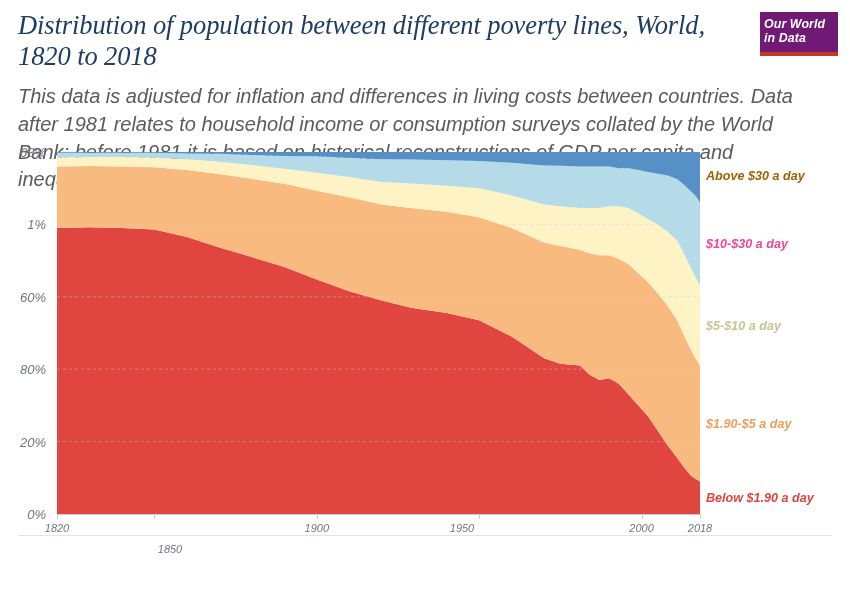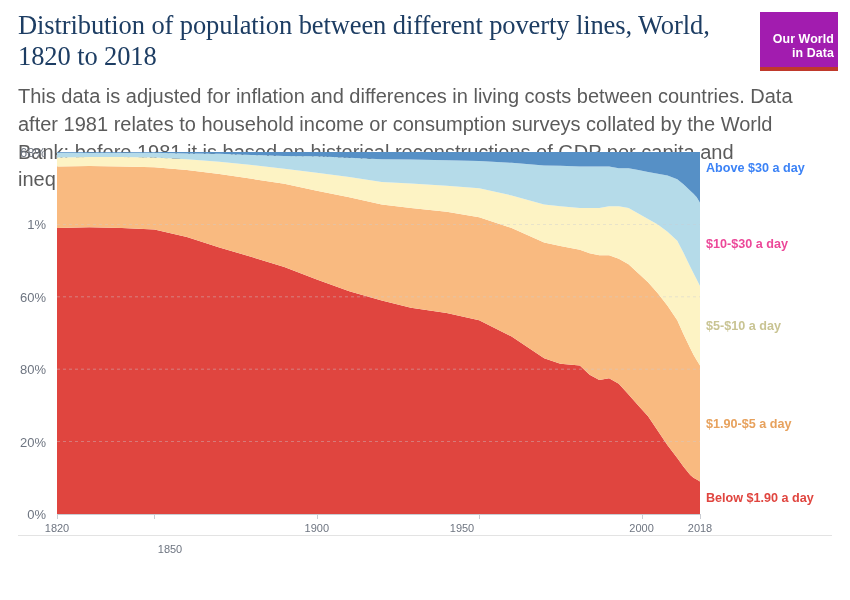--- a/index.html
+++ b/index.html
@@ -2,42 +2,42 @@
 <html><head>
 <meta charset="utf-8">
 <title>Distribution of population between different poverty lines</title>
 <style>
   html,body{margin:0;padding:0;}
   body{
     width:850px;height:600px;overflow:hidden;background:#fff;
     font-family:"Liberation Sans",sans-serif;color:#1d3d63;
     -webkit-font-smoothing:antialiased;
   }
-  .page{position:relative;width:850px;height:600px;box-sizing:border-box;padding:0;}
+  .page{position:relative;width:850px;height:600px;box-sizing:border-box;padding:0;font-style:italic;}
 
   
   .header{position:absolute;left:18px;top:10px;width:740px;}
   .title{
     font-family:"Liberation Serif",serif;
     font-size:26.5px;line-height:1.16;font-weight:400;color:#1d3d63;
     letter-spacing:-0.1px;margin:0;
   }
   .subtitle{
     font-size:20px;line-height:1.38;color:#5b5b5b;font-weight:400;
     margin:12px 0 0 0;width:805px;
   }
 
   
   .owid-logo{
     position:absolute;right:12px;top:12px;width:78px;
   }
   .owid-box{
-    background:#a21caf;color:#fff;text-align:right;
+    background:#701a75;color:#fff;text-align:left;
     font-size:12.4px;line-height:1.12;font-weight:700;
-    padding:21px 4px 6px 4px;letter-spacing:0.1px;
+    padding:6px 4px 6px 4px;letter-spacing:0.1px;
   }
   .owid-bar{height:4px;background:#c0392b;}
 
   
   .chart-wrap{position:absolute;left:0;top:140px;width:850px;height:392px;}
   .plot{
     position:absolute;left:57px;top:12px;width:643px;height:362px;
   }
   .plot svg{display:block;width:643px;height:362px;}
 
@@ -134,18 +134,18 @@
           <line x1="0" x2="643" y1="0" y2="0" stroke="#c9cdd3" stroke-width="0.8" stroke-dasharray="3,3" opacity="0"></line>
         </svg>
     </div>
   </div>
 
   <div class="series-labels" id="series-labels">
       <div class="series-label" style="top: 357.71px; color: rgb(224, 69, 63); text-align: center;">Below $1.90 a day</div>
       <div class="series-label" style="top: 283.5px; color: rgb(231, 161, 92);">$1.90-$5 a day</div>
       <div class="series-label" style="top: 185.76px; color: rgb(201, 196, 147);">$5-$10 a day</div>
       <div class="series-label" style="top: 104.31px; color: #ec4899;">$10-$30 a day</div>
-      <div class="series-label" style="top: 28px; color: #3b82f6;">Above $30 a day</div>
+      <div class="series-label" style="top: 36px; color: #a16207;">Above $30 a day</div>
     </div>
 
   <div class="footer-rule"></div>
 
 </div>
 
 </body></html>

